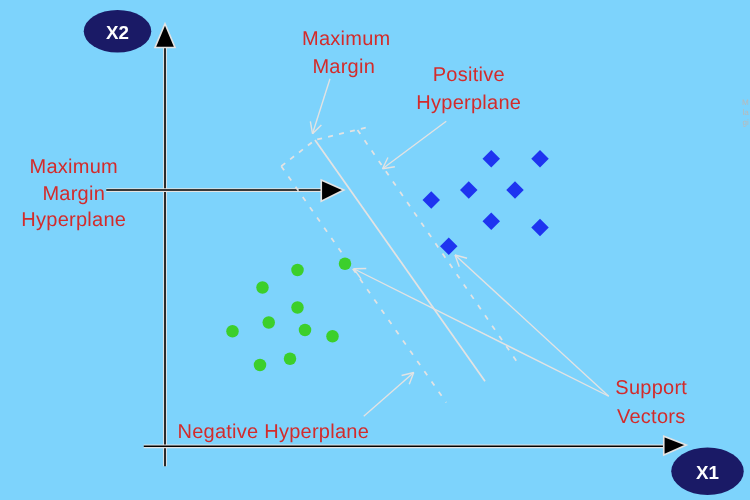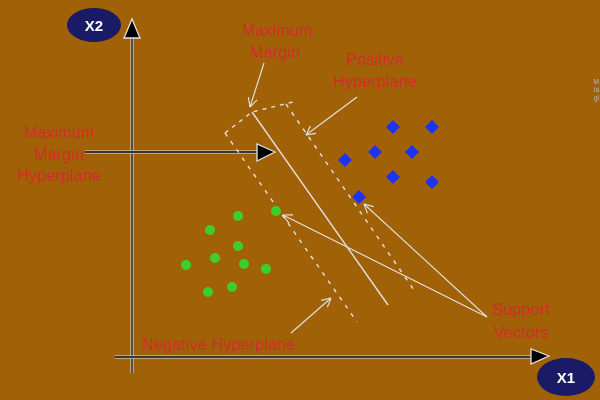--- a/index.html
+++ b/index.html
@@ -1,16 +1,16 @@
 <!DOCTYPE html>
 <html><head>
 <meta charset="utf-8">
 <style>
   html,body{margin:0;padding:0;background:#000;}
-  .stage{position:relative;width:600px;height:400px;background:#a16207;overflow:hidden;
+  .stage{position:relative;width:600px;height:400px;background:#7dd3fc;overflow:hidden;
          font-family:"Liberation Sans",sans-serif;}
   svg{position:absolute;top:0;left:0;}
   text{font-family:"Liberation Sans",sans-serif;}
   .red-label{fill:#d32b2b;font-size:16px;letter-spacing:.2px;}
   .badge-text{fill:#fff;font-size:15px;font-weight:700;}
   .edge-frag{fill:#b9b9b9;font-size:6.5px;}
 </style>
 </head>
 <body>
 

